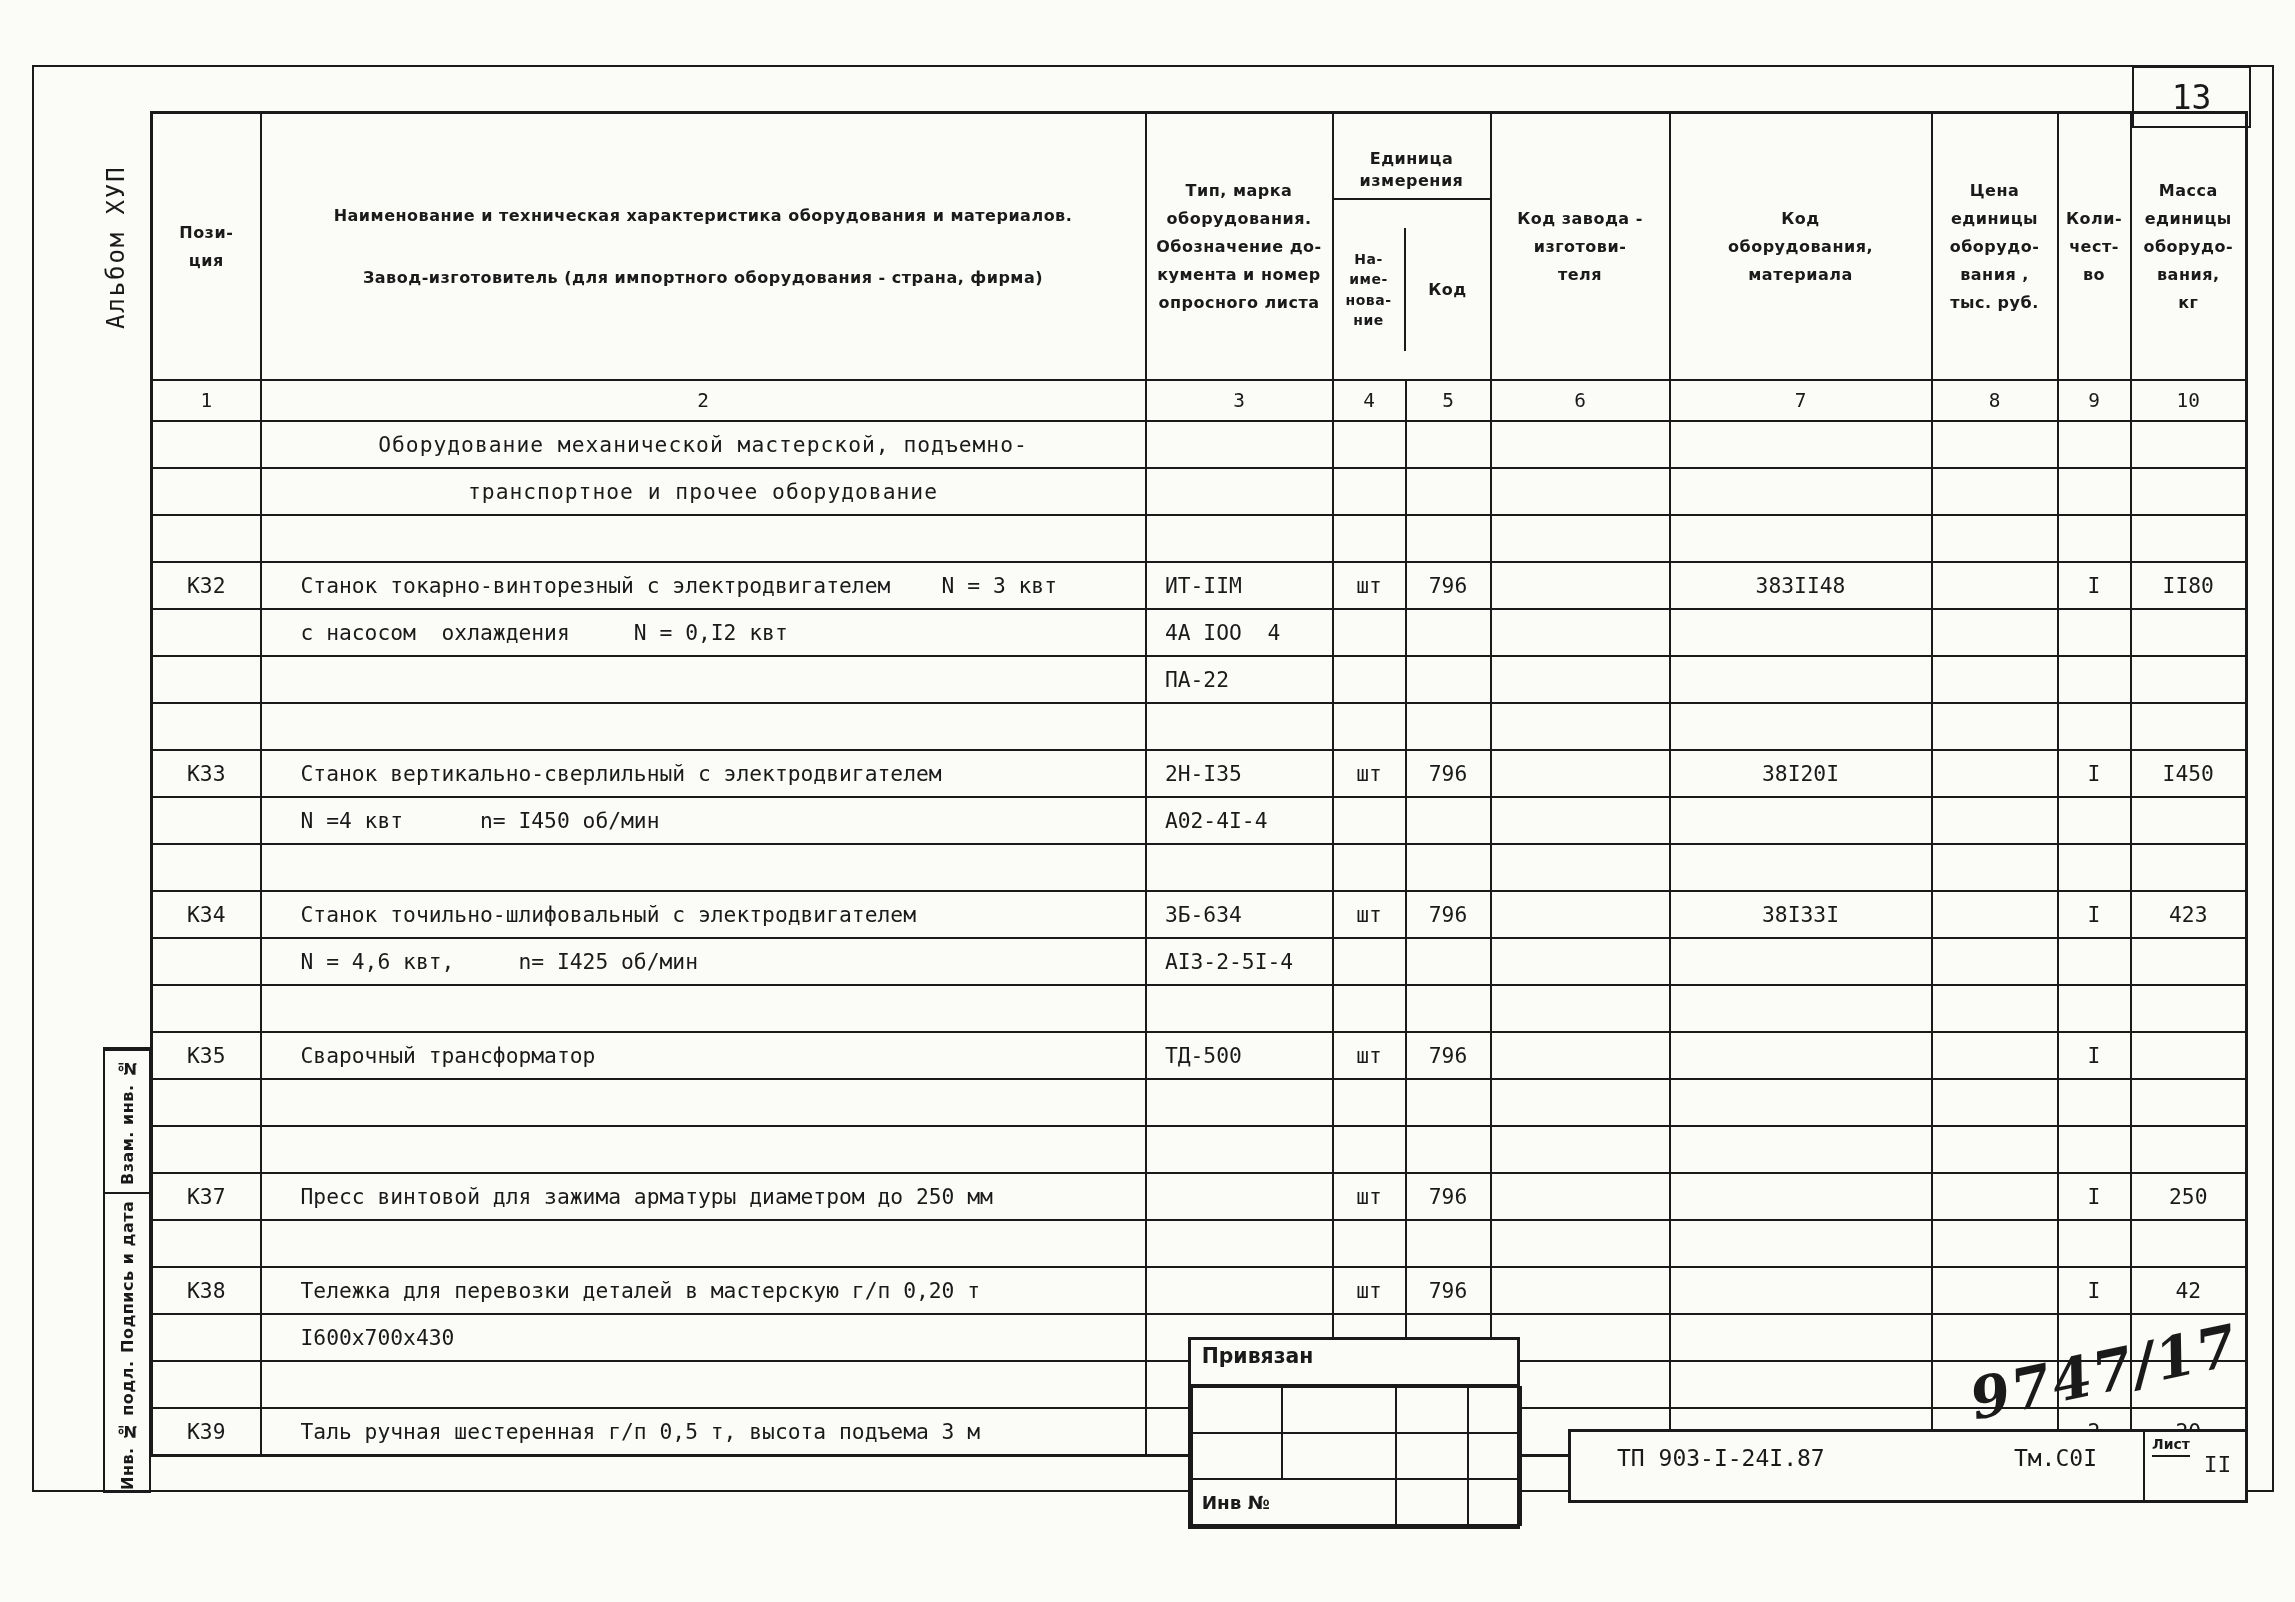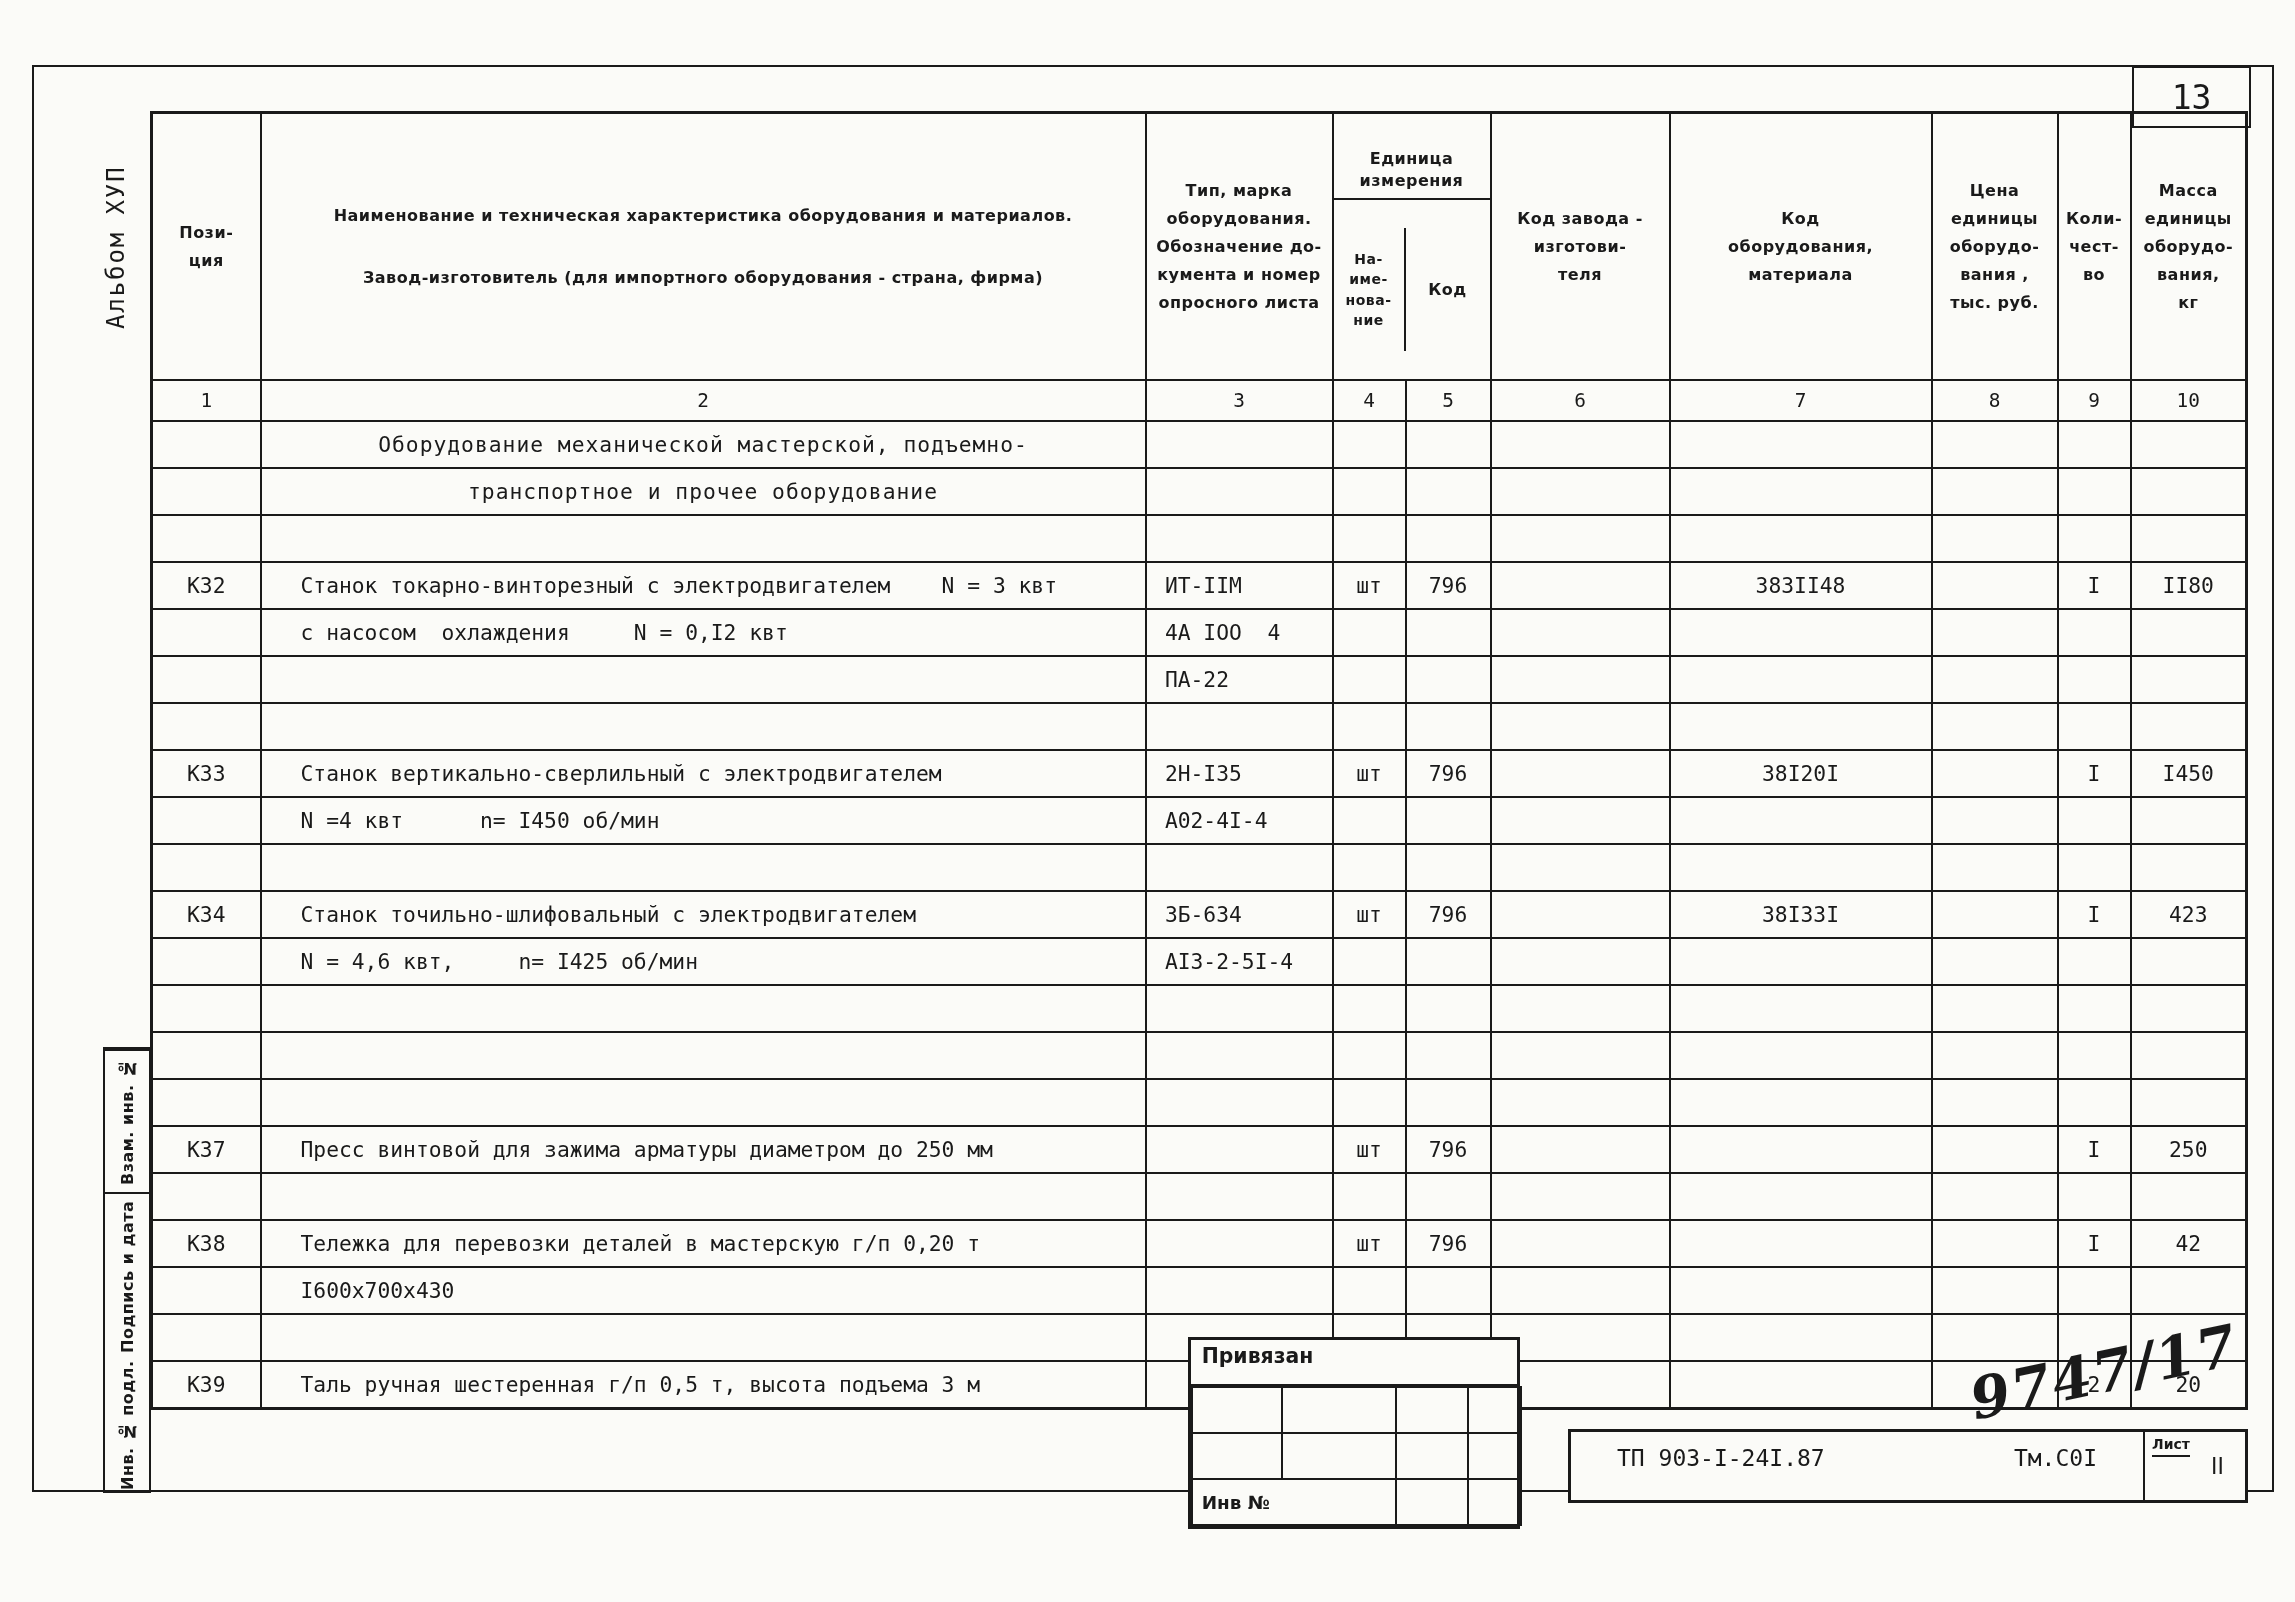--- a/index.html
+++ b/index.html
@@ -135,21 +135,21 @@
     width:102px;border-left:2.9px solid var(--ink);
     display:flex;flex-direction:row;padding-left:7px;
   }
   #sheet-label{
     height:25px;border-bottom:2.4px solid var(--ink);
     display:flex;align-items:center;justify-content:center;
     font-size:14px;font-weight:bold;
   }
   #sheet-value{
     flex:1;display:flex;align-items:center;justify-content:center;
-    font-family:Liberation Sans, sans-serif;font-size:23px;
+    font-family:Liberation Mono, monospace;font-size:23px;
   }
 </style>
 </head>
 <body>
 
 <div id="page-frame"></div>
 
 <div id="page-number-box">
   <span>13</span>
 </div>
@@ -385,20 +385,32 @@
         <td class="c-type"></td>
         <td class="c-num"></td>
         <td class="c-num"></td>
         <td class="c-num"></td>
         <td class="c-num"></td>
         <td class="c-num"></td>
         <td class="c-num"></td>
         <td class="c-num"></td>
       </tr>
       <tr>
+        <td class="c-pos">К35</td>
+        <td class="c-desc">Сварочный трансформатор</td>
+        <td class="c-type">ТД-500</td>
+        <td class="c-num">шт</td>
+        <td class="c-num">796</td>
+        <td class="c-num"></td>
+        <td class="c-num"></td>
+        <td class="c-num"></td>
+        <td class="c-num">I</td>
+        <td class="c-num"></td>
+      </tr>
+      <tr>
         <td class="c-pos"></td>
         <td class="c-desc"></td>
         <td class="c-type"></td>
         <td class="c-num"></td>
         <td class="c-num"></td>
         <td class="c-num"></td>
         <td class="c-num"></td>
         <td class="c-num"></td>
         <td class="c-num"></td>
         <td class="c-num"></td>

